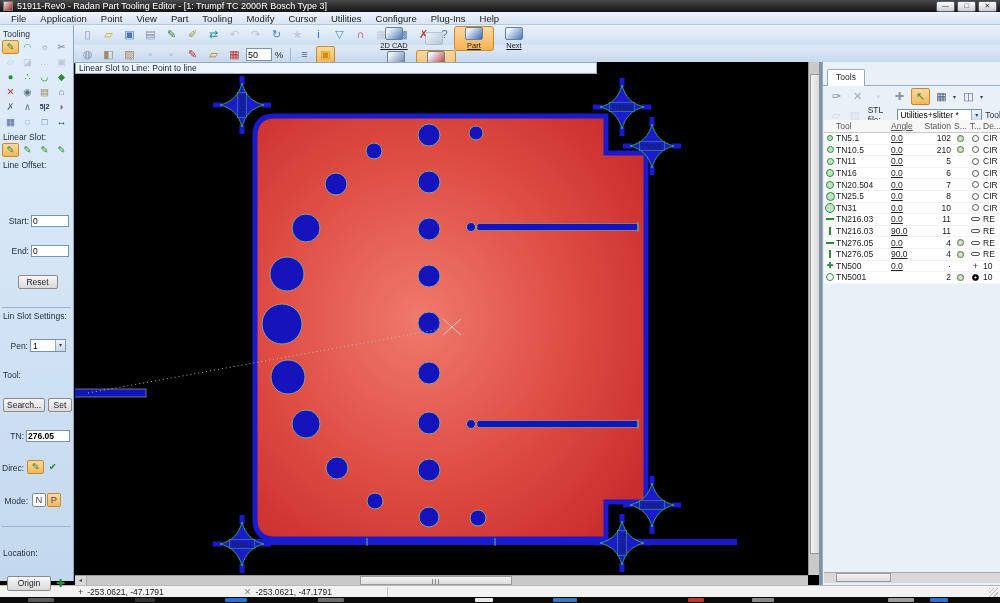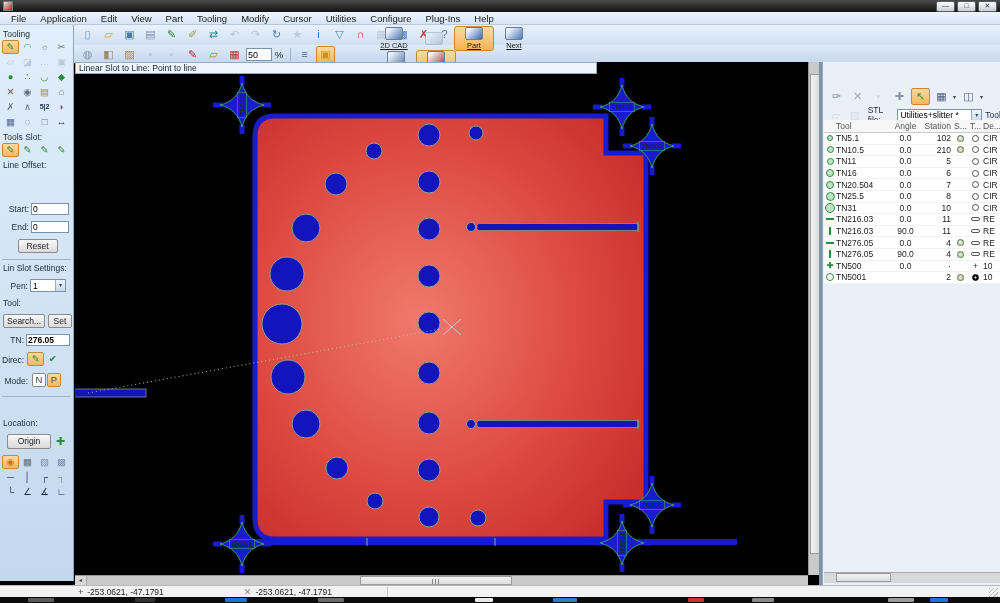--- a/index.html
+++ b/index.html
@@ -44,21 +44,21 @@
   
   .leftpanel{left:0;top:25px;width:74px;height:556px;background:linear-gradient(#e1eefb,#c3d8ee);
     border-right:1px solid #8fa6bd;box-sizing:border-box;padding:2px 0 0 2px;z-index:4;}
   .lp-label{font-size:8.5px;color:#1d2a3a;margin:2px 0 1px 1px;}
   .lp-grid{display:grid;grid-template-columns:repeat(4,17px);}
   .lpi{width:15px;height:12px;margin:0 1px 1px 0;font-size:9.5px;line-height:12px;text-align:center;
     border:1px solid transparent;border-radius:2px;color:#445;}
   .lpi.dis{opacity:.4;}
   .lpi.act{background:linear-gradient(#fbd9a0,#f6b85c);border-color:#c78a2e;}
   .lpi.txt{font-size:7px;font-weight:bold;}
-  .lp-row{display:flex;align-items:center;margin:6px 0;}
+  .lp-row{display:flex;align-items:center;margin:18px 0;}
   .lp-row .lbl{font-size:8.5px;color:#1d2a3a;text-align:right;}
   .lp-input{height:10px;border:1px solid #7a93ad;background:#fff;font-size:8.5px;padding:0 1px;
     font-family:"Liberation Sans",sans-serif;}
   .lp-btn{background:linear-gradient(#f8f8f8,#d9d9d9);border:1px solid #8a8a8a;border-radius:2px;
     font-size:8.5px;color:#222;text-align:center;}
   .lp-sep{height:1px;background:#9fb4ca;margin:4px 2px 3px 0;}
   .combo{display:flex;align-items:center;border:1px solid #7a93ad;background:#fff;height:11px;}
   .combo .cv{font-size:8.5px;padding:0 2px;flex:1;white-space:nowrap;overflow:hidden;}
   .combo .ca{width:9px;height:100%;background:linear-gradient(#eef4fb,#c8daee);border-left:1px solid #9ab;
     font-size:6px;line-height:11px;text-align:center;color:#345;}
@@ -82,21 +82,21 @@
   .rp-tbrow{position:absolute;left:4px;display:flex;align-items:center;}
   .rp-caret{font-size:6px;color:#345;margin:0 3px 0 0;}
   .stl-lbl{font-size:8.5px;color:#1d2a3a;margin:0 2px;}
   .rp-overflow{font-size:8.5px;color:#1d2a3a;margin-left:3px;white-space:nowrap;}
   
   .rp-table{position:absolute;left:1px;top:58px;width:176px;background:#fff;font-size:8.5px;color:#222;}
   .tr{display:flex;height:10.6px;align-items:center;border-bottom:1px solid #f2f2f2;}
   .tr.head{color:#555;border-bottom:1px solid #c9c9c9;background:#f7f7f7;height:12px;}
   .c-ic{width:12px;display:flex;justify-content:center;}
   .c-tool{width:55px;white-space:nowrap;overflow:hidden;}
-  .c-ang{width:29px;text-align:center;padding-right:2px;}
+  .c-ang{width:29px;text-align:left;padding-right:2px;text-decoration:underline;}
   .c-sta{width:29px;text-align:right;padding-right:2px;}
   .c-s{width:15px;display:flex;justify-content:center;}
   .c-t{width:15px;display:flex;justify-content:center;}
   .c-de{flex:1;white-space:nowrap;overflow:hidden;}
   .tr.head .c-tool,.tr.head .c-ic{text-align:left;}
   .ic-circle{border:1px solid #2c8c3c;border-radius:50%;background:#bfe3c5;}
   .ic-hbar{width:8px;height:2px;background:#2c8c3c;}
   .ic-vbar{width:2px;height:8px;background:#2c8c3c;}
   .ic-cross{color:#2c8c3c;font-size:8px;line-height:8px;font-weight:bold;}
   .ic-ring{width:8px;height:8px;border:1.5px solid #2c8c3c;border-radius:50%;box-sizing:border-box;}
@@ -117,31 +117,32 @@
     background:repeating-linear-gradient(135deg,#bbb 0,#bbb 1px,transparent 1px,transparent 3px);}
   
   .taskbar{left:0;top:597px;width:1000px;height:6px;background:#0b0b0b;}
   .tb-blob{position:absolute;top:1px;height:4px;border-radius:1px;}
 </style>
 </head>
 <body>
 
 <div class="abs titlebar">
   <span class="appicon"></span>
+  <span class="titletext">51911-Rev0 - Radan Part Tooling Editor - [1: Trumpf TC 2000R Bosch Type 3]</span>
   <span class="winbtns">
     <span class="winbtn">—</span>
     <span class="winbtn">□</span>
     <span class="winbtn">✕</span>
   </span>
 </div>
 
 <div class="abs menubar" id="menubar">
     <span class="menu-item">File</span>
     <span class="menu-item">Application</span>
-    <span class="menu-item">Edit</span>
+    <span class="menu-item">Point</span>
     <span class="menu-item">View</span>
     <span class="menu-item">Part</span>
     <span class="menu-item">Tooling</span>
     <span class="menu-item">Modify</span>
     <span class="menu-item">Cursor</span>
     <span class="menu-item">Utilities</span>
     <span class="menu-item">Configure</span>
     <span class="menu-item">Plug-Ins</span>
     <span class="menu-item">Help</span>
   </div>
@@ -239,21 +240,21 @@
       <span class="lpi" style="color: rgb(96, 112, 128);">⌂</span>
       <span class="lpi" style="color: rgb(96, 112, 128);">✗</span>
       <span class="lpi" style="color: rgb(96, 112, 128);">∧</span>
       <span class="lpi txt" style="color: rgb(32, 48, 80);">5|2</span>
       <span class="lpi" style="color: rgb(138, 90, 138);">◗</span>
       <span class="lpi" style="color: rgb(90, 106, 154);">▦</span>
       <span class="lpi" style="color: rgb(90, 106, 154);">◌</span>
       <span class="lpi" style="color: rgb(90, 106, 154);">□</span>
       <span class="lpi" style="color: rgb(32, 48, 80);">↔</span>
     </div>
-  <div class="lp-label">Tools Slot:</div>
+  <div class="lp-label">Linear Slot:</div>
   <div class="lp-grid" id="lsgrid">
       <span class="lpi act" style="color: rgb(44, 140, 60);">✎</span>
       <span class="lpi" style="color: rgb(44, 140, 60);">✎</span>
       <span class="lpi" style="color: rgb(44, 140, 60);">✎</span>
       <span class="lpi" style="color: rgb(44, 140, 60);">✎</span>
     </div>
   <div class="lp-label">Line Offset:</div>
   <div style="height:26px;"></div>
   <div class="lp-row">
       <span class="lbl" style="width:27px;">Start:</span>
@@ -419,20 +420,23 @@
   </div>
 <div class="abs hscroll">
   <div class="harrow">◂</div>
   <div class="hthumb">
       <span class="grip"></span>
     </div>
 </div>
 <div class="abs splitter"></div>
 
 <div class="abs rightpanel">
+  <div class="rp-tabs">
+    <div class="rp-tab">Tools</div>
+  </div>
   <div class="rp-tbrow" style="top:26px;" id="rptb1">
       <span class="tbi" style="color: rgb(112, 136, 168);">✑</span>
       <span class="tbi" style="color: rgb(154, 168, 184);">✕</span>
       <span class="tbi dis" style="color: rgb(184, 194, 208);">▪</span>
       <span class="tbi" style="color: rgb(136, 152, 170);">✚</span>
       <span class="tbi act" style="color: rgb(44, 140, 60);">↖</span>
       <span class="tbi" style="color: rgb(80, 96, 128);">▦</span>
       <span class="rp-caret">▾</span>
       <span class="tbi" style="color: rgb(80, 96, 128);">◫</span>
       <span class="rp-caret">▾</span>

